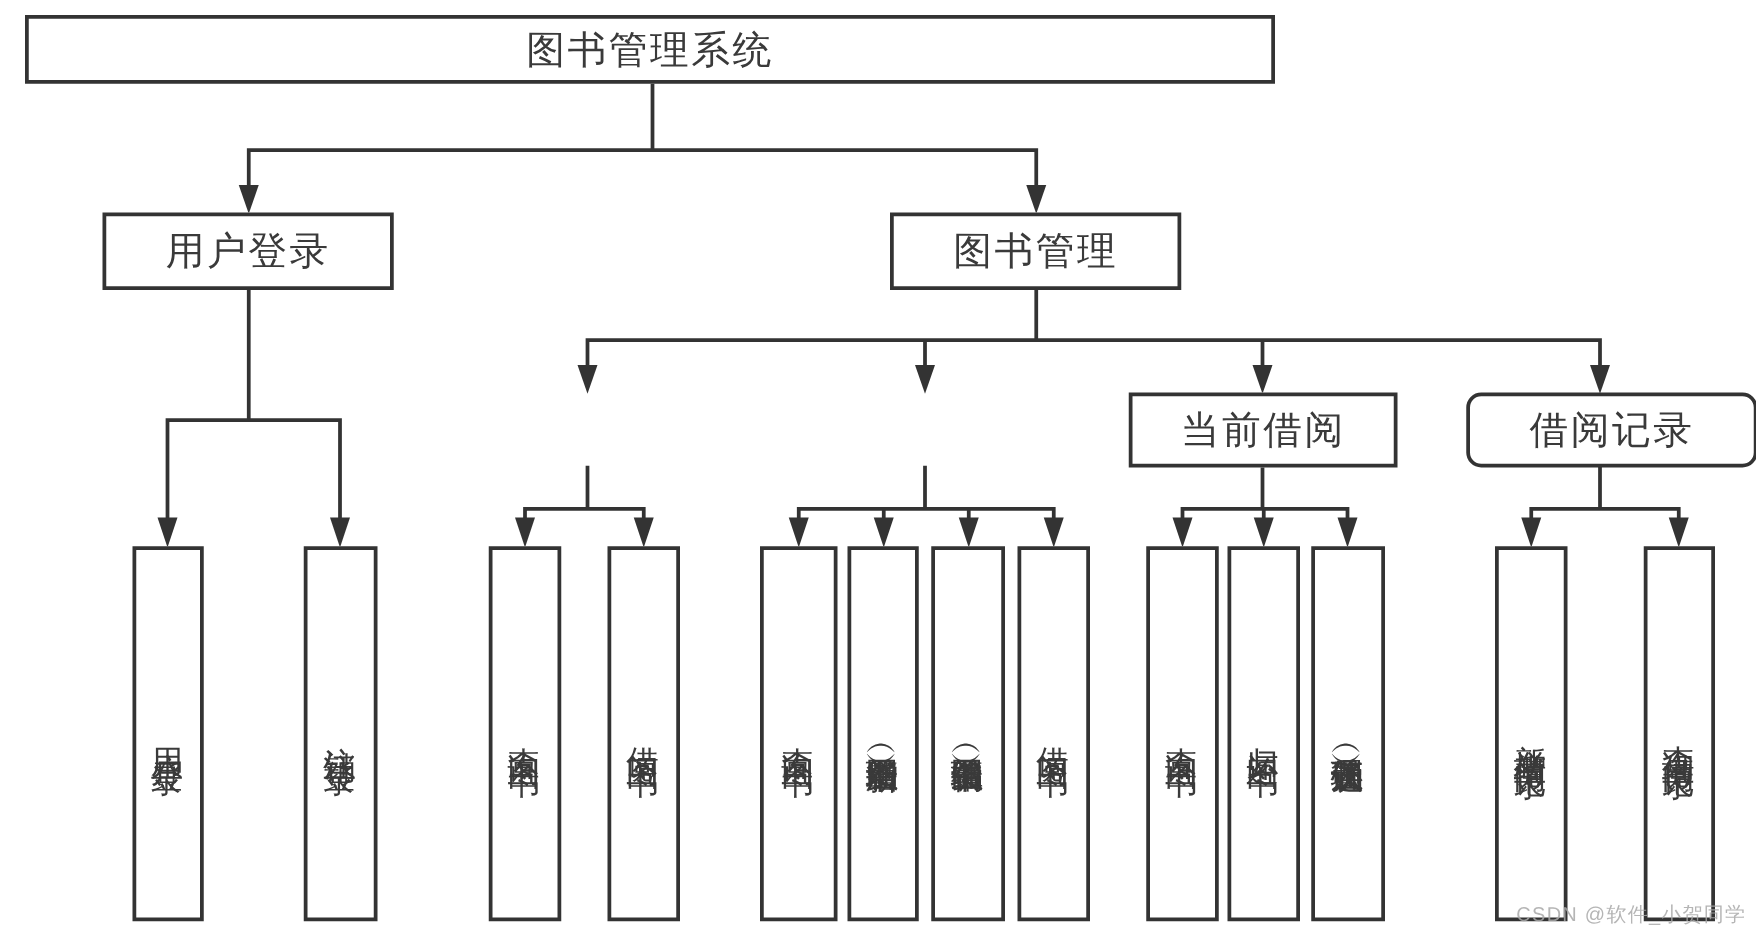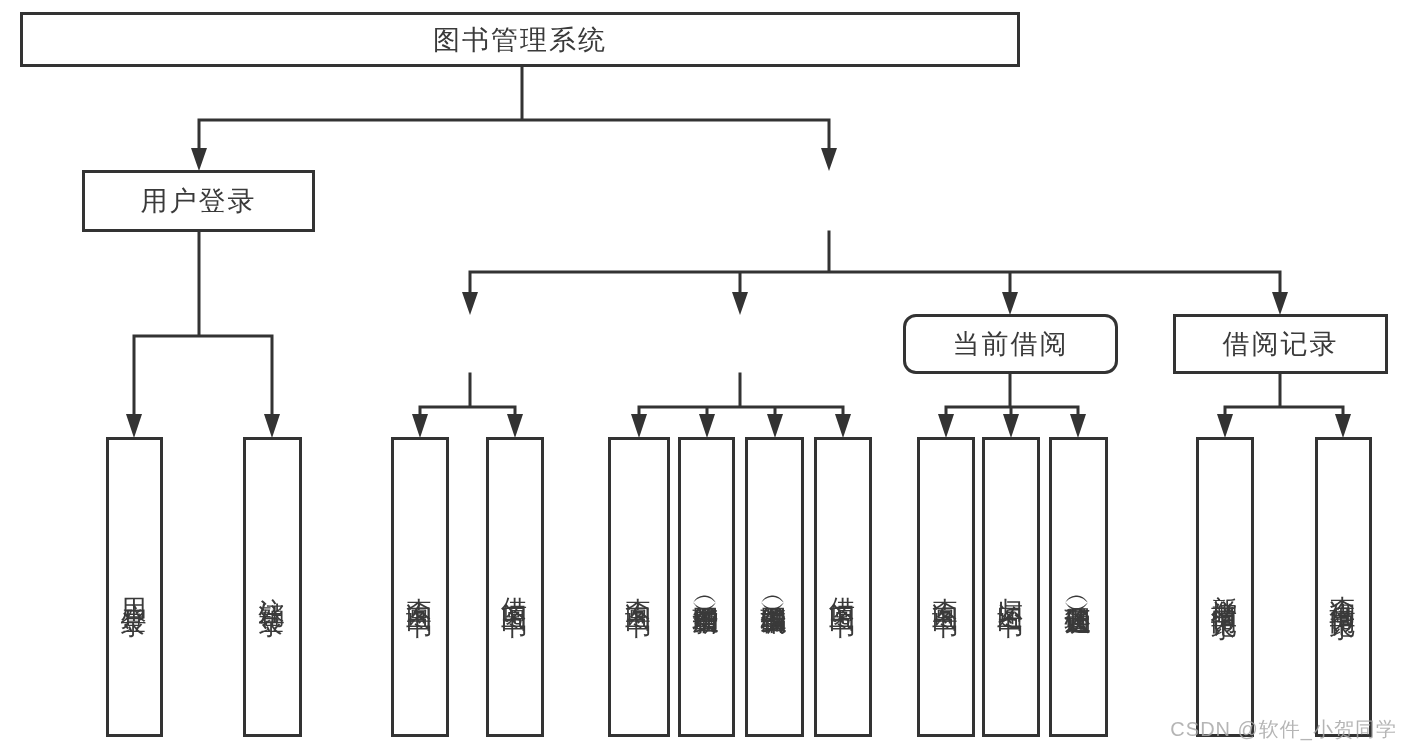--- a/index.html
+++ b/index.html
@@ -13,36 +13,36 @@
   #connectors{position:absolute;left:0;top:0;width:1405px;height:747px;}
   .node{
     position:absolute;
     box-sizing:border-box;
     border:3px solid #333333;
     background:#ffffff;
     display:flex;
     align-items:center;
     justify-content:center;
     color:#3a3a3a;
-    font-size:27px;
+    font-size:31px;
     letter-spacing:2px;
     white-space:nowrap;
   }
   .vnode{
     writing-mode:vertical-lr;
     text-orientation:mixed;
     font-size:26px;
     letter-spacing:5px;
     white-space:normal;
   }
   #watermark{
     position:absolute;
     right:8px;
     bottom:4px;
-    font-size:20px;
+    font-size:16px;
     color:rgba(168,168,168,0.85);
     letter-spacing:1px;
     z-index:5;
   }
 </style>
 </head>
 <body>
 
 <div id="canvas">
 
@@ -85,23 +85,24 @@
       <polygon points="1003,414 1019,414 1011,438"></polygon>
       <polygon points="1070,414 1086,414 1078,438"></polygon>
       <polygon points="1217,414 1233,414 1225,438"></polygon>
       <polygon points="1335,414 1351,414 1343,438"></polygon>
     </g>
   </svg>
 
   <div class="node" style="left:20px;top:12px;width:1000px;height:55px;">图书管理系统</div>
 
   <div class="node" style="left:82px;top:170px;width:233px;height:62px;">用户登录</div>
+  <div class="node" style="left:712px;top:170px;width:233px;height:62px;">图书管理</div>
 
-  <div class="node" style="left:903px;top:314px;width:215px;height:60px;border-radius:13px;">当前借阅</div>
-  <div class="node" style="left:1173px;top:314px;width:215px;height:60px;">借阅记录</div>
+  <div class="node" style="left:903px;top:314px;width:215px;height:60px;">当前借阅</div>
+  <div class="node" style="left:1173px;top:314px;width:233px;height:60px;border-radius:12px;">借阅记录</div>
 
   <div class="node vnode" style="left: 106px; top: 437px; width: 57px; height: 300px; letter-spacing: 5px;">用户登录</div>
   <div class="node vnode" style="left: 243px; top: 437px; width: 59px; height: 300px; letter-spacing: 5px;">注销登录</div>
 
   <div class="node vnode" style="left: 391px; top: 437px; width: 58px; height: 300px; letter-spacing: 5px;">查询图书</div>
   <div class="node vnode" style="left: 486px; top: 437px; width: 58px; height: 300px; letter-spacing: 5px;">借阅图书</div>
 
   <div class="node vnode" style="left: 608px; top: 437px; width: 62px; height: 300px; letter-spacing: 5px;">查询图书</div>
   <div class="node vnode" style="left: 678px; top: 437px; width: 57px; height: 300px; letter-spacing: 0px;">新增图书（管理员）</div>
   <div class="node vnode" style="left: 745px; top: 437px; width: 59px; height: 300px; letter-spacing: 0px;">编辑图书（管理员）</div>

